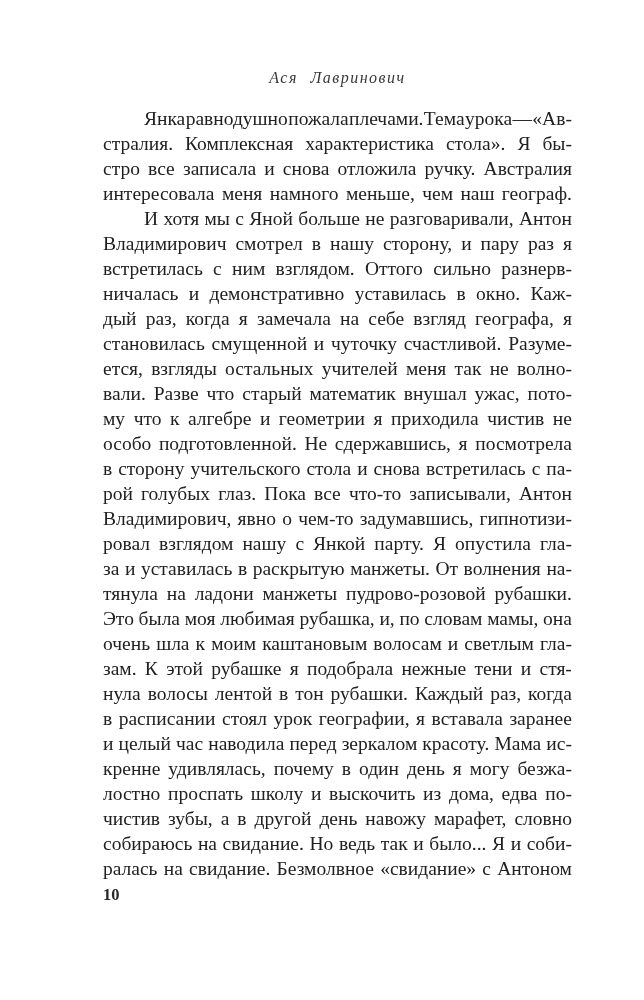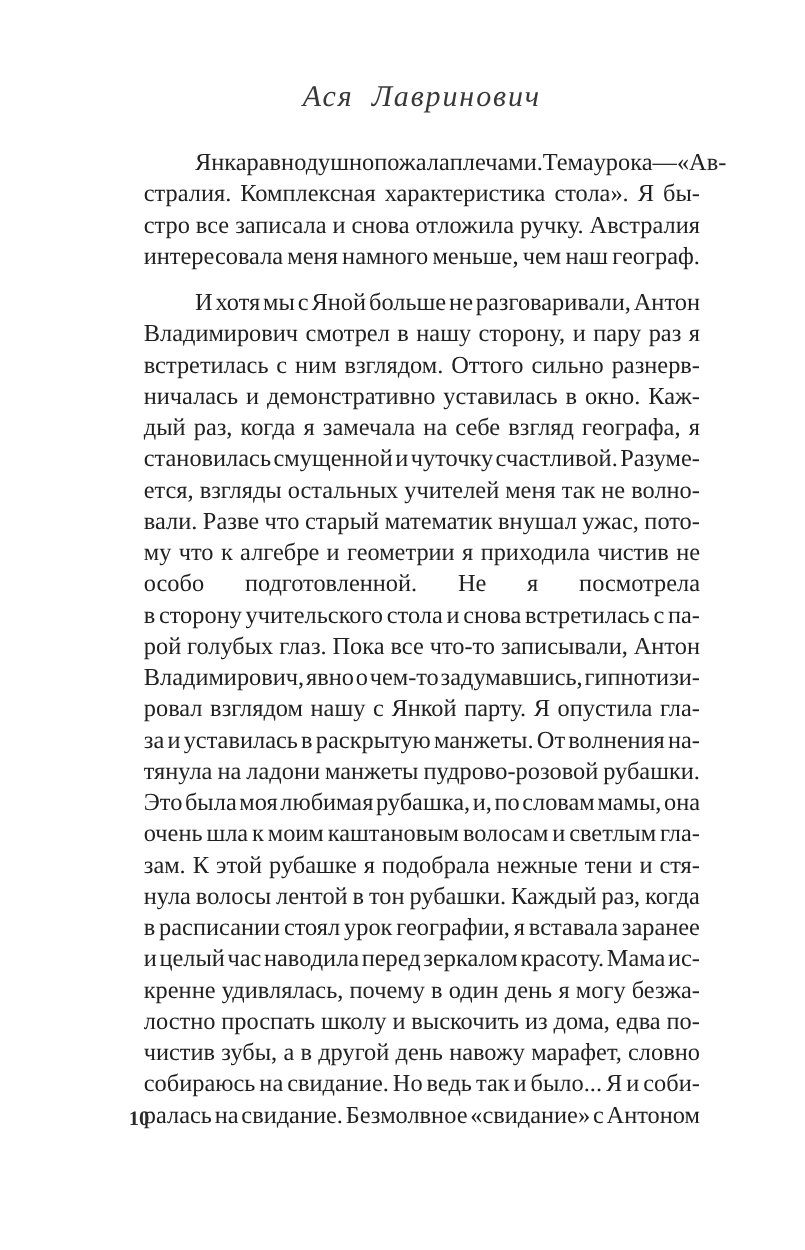--- a/index.html
+++ b/index.html
@@ -22,34 +22,34 @@
   }
   .author {
     position: absolute;
     left: 103px;
     top: 64px;
     width: 469px;
     height: 28px;
     line-height: 28px;
     text-align: center;
     font-style: italic;
-    font-size: 24px;
+    font-size: 16px;
     letter-spacing: 1.5px;
     word-spacing: 7px;
     color: #383838;
   }
   .text-block {
     position: absolute;
     left: 103px;
     top: 106px;
     width: 469px;
     font-size: 19.5px;
   }
   .para {
-    margin: 12px;
+    margin: 0;
     padding: 0;
   }
   .line {
     height: 25px;
     line-height: 25px;
     display: flex;
     justify-content: space-between;
     white-space: nowrap;
     overflow: visible;
   }
@@ -206,20 +206,21 @@
           <span>геометрии</span>
           <span>я</span>
           <span>приходила</span>
           <span>чистив</span>
           <span>не</span>
         </div>
         <div class="line">
           <span>особо</span>
           <span>подготовленной.</span>
           <span>Не</span>
+          <span>сдержавшись,</span>
           <span>я</span>
           <span>посмотрела</span>
         </div>
         <div class="line">
           <span>в</span>
           <span>сторону</span>
           <span>учительского</span>
           <span>стола</span>
           <span>и</span>
           <span>снова</span>

